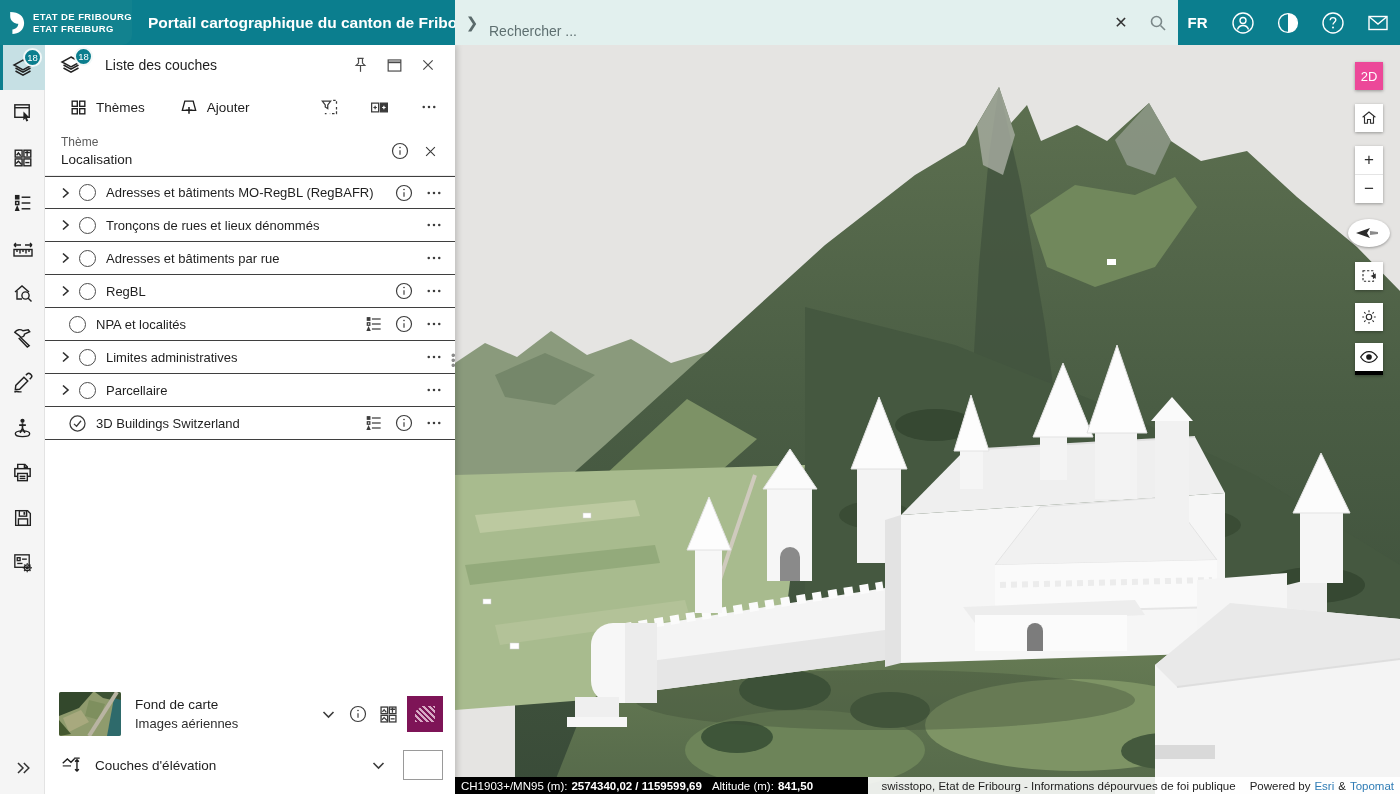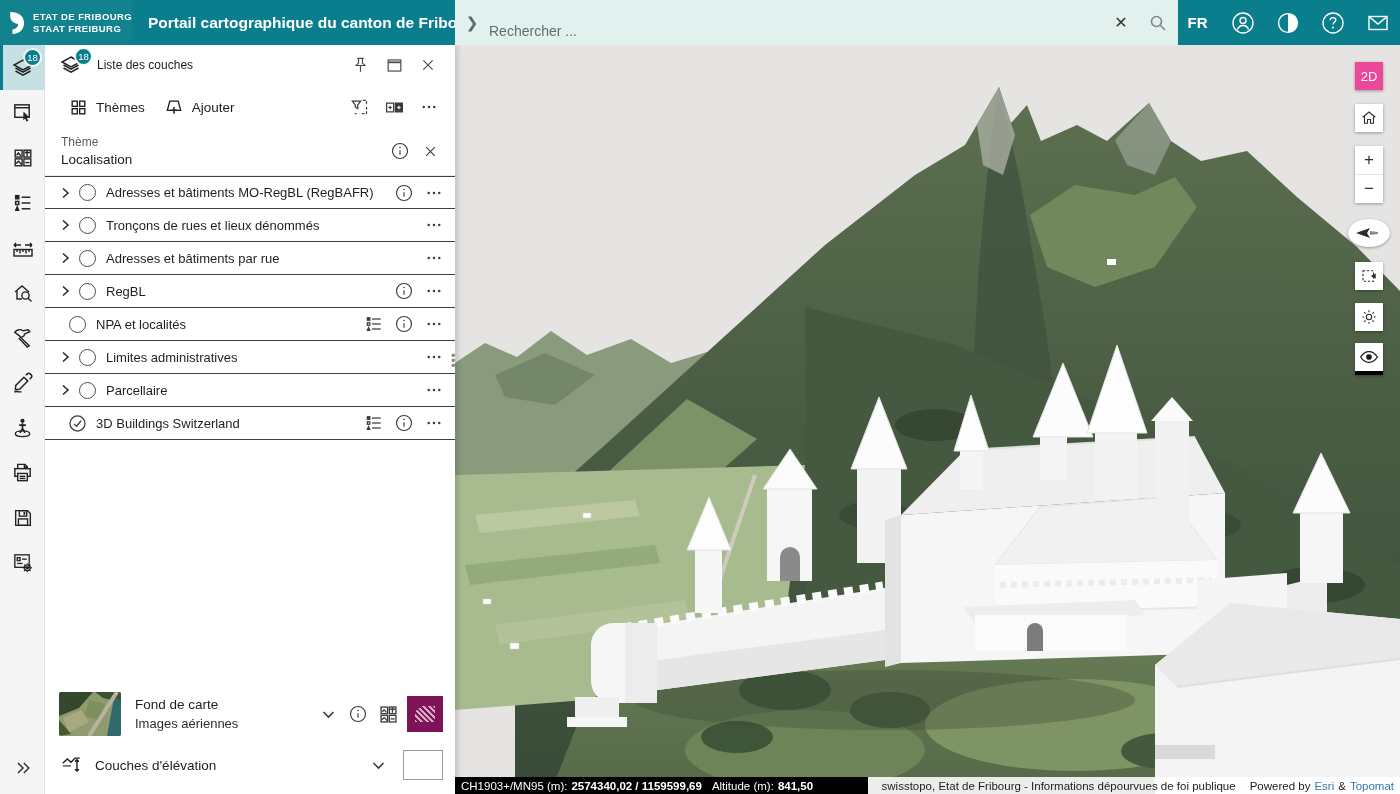--- a/index.html
+++ b/index.html
@@ -26,23 +26,23 @@
   .rail { position:absolute; left:0; top:45px; bottom:0; width:45px; background:#f5f5f5; border-right:1px solid #e3e3e3; z-index:25; display:flex; flex-direction:column; }
   .rail-item { position:relative; width:45px; height:45px; display:flex; align-items:center; justify-content:center; cursor:pointer; color:#2d2d2d; }
   .rail-item.active { background:#c6e0e4; box-shadow:inset 3px 0 0 #0b7e8e; }
   .badge { position:absolute; top:3px; right:3px; min-width:19px; height:19px; border-radius:10px; background:#0b7e8e; border:2px solid #f2f8f8; color:#fff; font-size:9.5px; font-weight:normal; display:flex; align-items:center; justify-content:center; }
   .rail-bottom { margin-top:auto; margin-bottom:4px; }
 
   
   .panel { position:absolute; left:45px; top:45px; bottom:0; width:410px; background:#fff; z-index:20; box-shadow:2px 0 6px rgba(0,0,0,.18); display:flex; flex-direction:column; }
   .panel-hdr { height:40px; display:flex; align-items:center; padding:0 10px 0 14px; }
   .panel-hdr .pico { position:relative; margin-right:14px; }
-  .panel-title { font-size:12px; color:#1d1d1d; flex:1; }
+  .panel-title { font-size:14px; color:#1d1d1d; flex:1;margin-left:8px; }
   .phbtn { width:34px; height:30px; display:flex; align-items:center; justify-content:center; color:#4a4a4a; cursor:pointer; }
-  .toolbar { height:44px; display:flex; align-items:center; padding:0 10px 0 16px; gap:3px; }
+  .toolbar { height:44px; display:flex; align-items:center; padding:0 10px 0 16px; gap:18px; }
   .tbtn { display:flex; align-items:center; gap:8px; font-size:13.5px; color:#1d1d1d; cursor:pointer; padding:6px 8px; }
   .tspacer { flex:1; }
   .titem { width:32px; height:30px; display:flex; align-items:center; justify-content:center; cursor:pointer; color:#3a3a3a; }
   .theme-box { padding:6px 10px 8px 16px; display:flex; align-items:center; border-bottom:1px solid #ececec; }
   .theme-texts { flex:1; }
   .theme-label { font-size:12px; color:#5c5c5c; margin-bottom:3px; }
   .theme-value { font-size:13.5px; color:#1d1d1d; }
   .list { }
   .lrow { height:33px; display:flex; align-items:center; padding:0 6px 0 10px; border-bottom:1px solid #3f3f3f; cursor:pointer; background:#fff; }
   .lrow:first-child { border-top:1px solid #3f3f3f; }
@@ -97,21 +97,21 @@
 
 <div class="app">
 
   <div class="header">
     <div class="logo-box">
       <svg class="logo-comma" viewBox="0 0 26 34">
           <path d="M3 2 C15 2 22 8 22 17 C22 27 14 32 6 32 L6 26 C11 25 14 22 14 18 C9 18 3 14 3 8 Z" fill="#ffffff"></path>
         </svg>
       <div class="org">
         <div>ETAT DE FRIBOURG</div>
-        <div>STAAT FREIBURG</div>
+        <div>ETAT FREIBURG</div>
       </div>
     </div>
     <div class="app-title">Portail cartographique du canton de Fribourg</div>
 
     <div class="searchbar">
       <div class="search-collapse">❯</div>
       <input class="search-input" type="text" placeholder="Rechercher ..." style="">
       <div class="search-x">✕</div>
       <div class="search-mag">
         <svg width="18" height="18" viewBox="0 0 18 18" fill="none" stroke="#7a8788" stroke-width="1.6">

